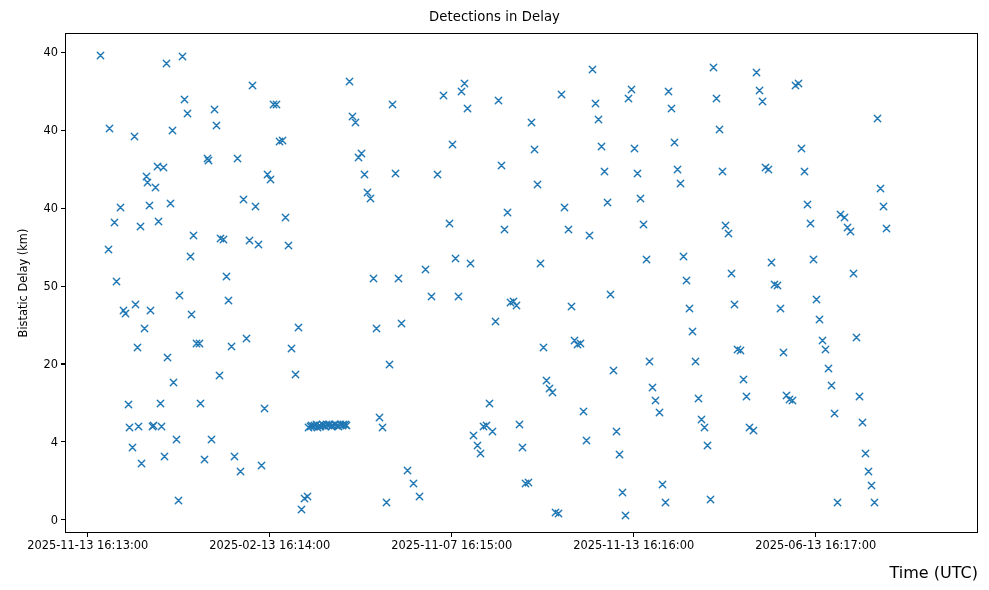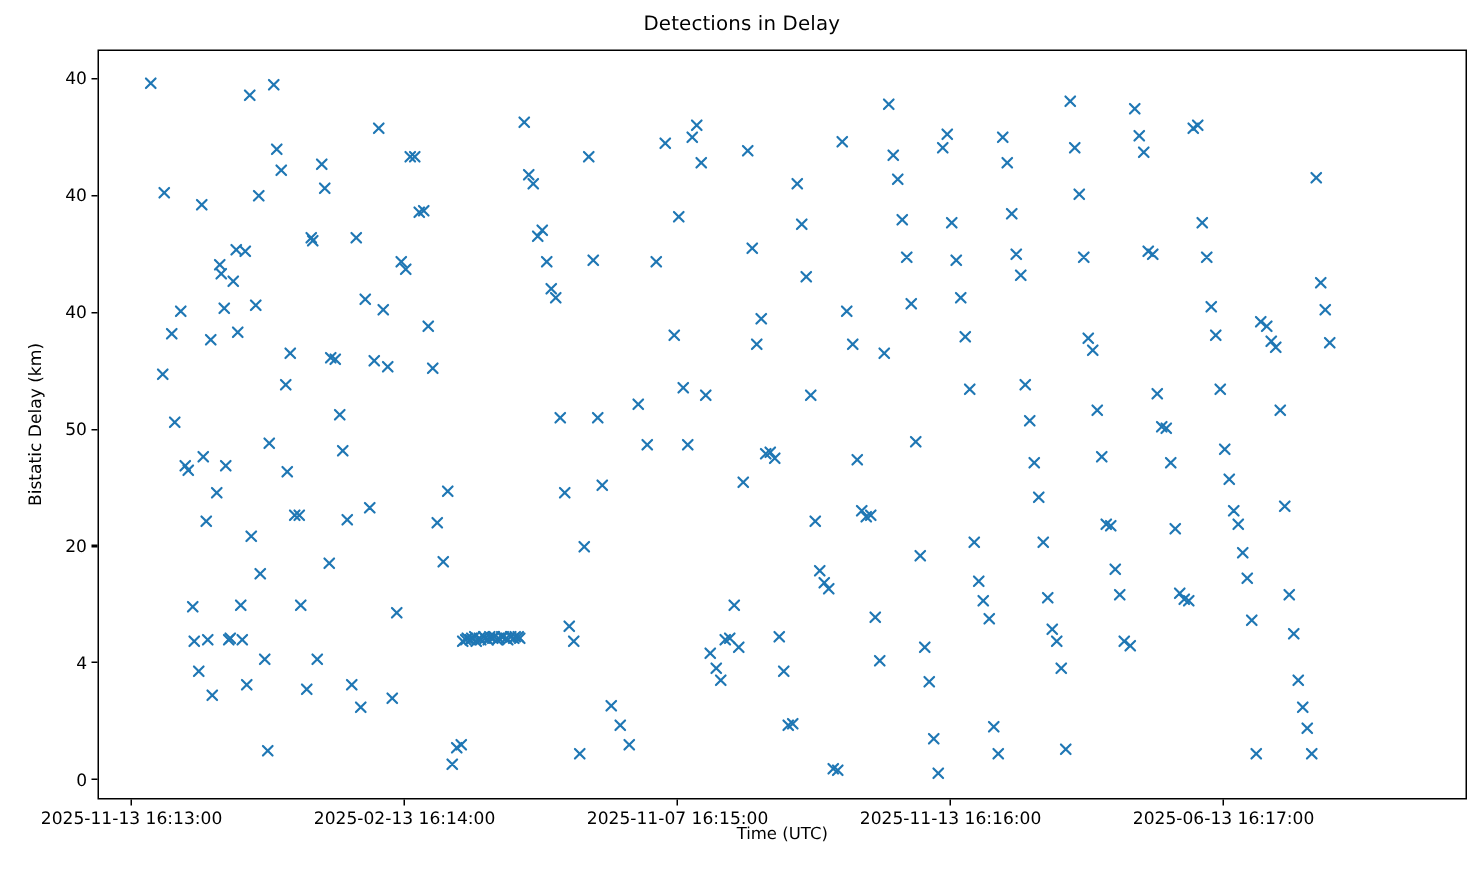--- a/index.html
+++ b/index.html
@@ -82,24 +82,24 @@
   .ytick-mark {
     position: absolute;
     width: 3.6px;
     height: 1.1px;
     background: #000000;
   }
   
   #x-axis-label {
     position: absolute;
     left: 65px;
-    top: 549px;
+    top: 563px;
     width: 913px;
-    text-align: center;
-    font-size: 11px;
+    text-align: right;
+    font-size: 16px;
     color: #000000;
   }
   .xtick-label {
     position: absolute;
     top: 538px;
     width: 220px;
     margin-left: -110px;
     text-align: center;
     font-size: 11.4px;
     color: #000000;

